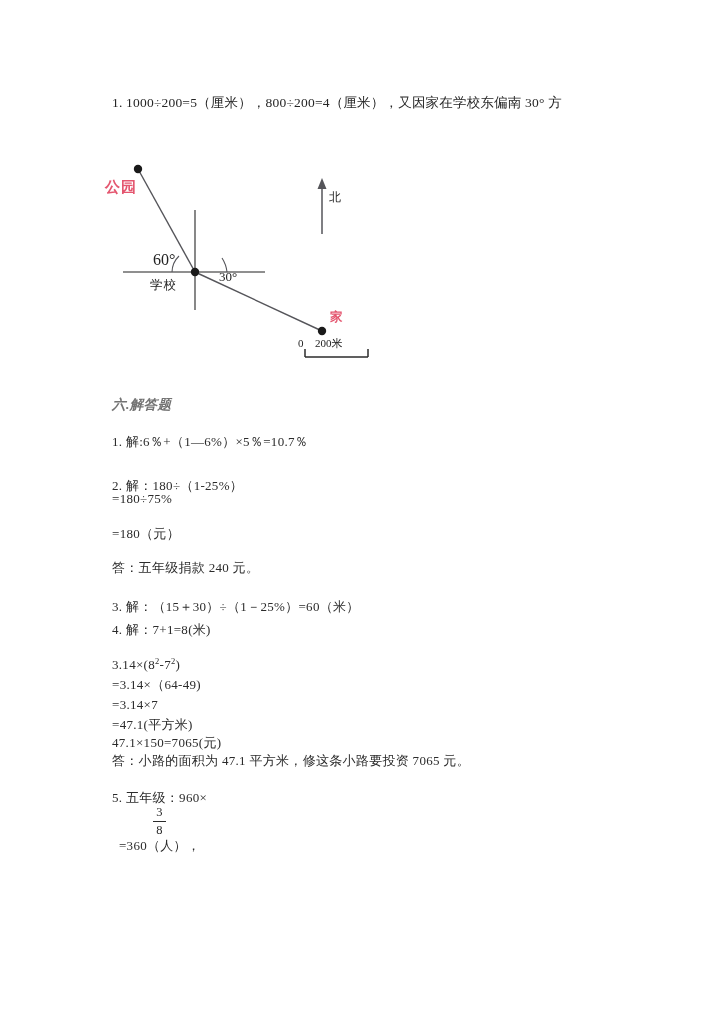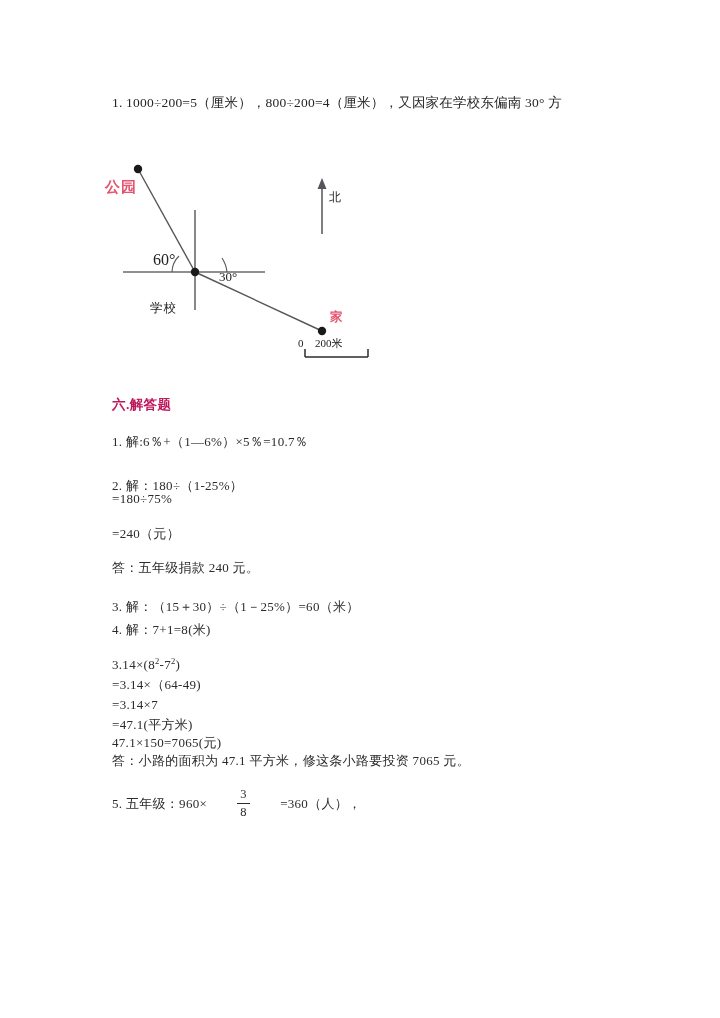--- a/index.html
+++ b/index.html
@@ -34,23 +34,24 @@
     letter-spacing: 0.2px;
   }
   .line { display: block; white-space: nowrap; }
 
   .heading {
     position: absolute;
     left: 112px;
     top: 396px;
     font-size: 13.5px;
     font-weight: bold;
-    color: #be185d;
+    color: #737373;
     letter-spacing: 0.4px;
     font-family: "Liberation Serif", "DejaVu Serif", serif;
+    font-style: italic;
   }
 
   .sol {
     position: absolute;
     left: 112px;
     font-size: 13px;
     color: #2b2b2b;
     letter-spacing: 0.3px;
     white-space: nowrap;
     line-height: 20px;
@@ -65,20 +66,21 @@
   
   .fracrow {
     position: absolute;
     left: 112px;
     font-size: 13px;
     color: #2b2b2b;
     letter-spacing: 0.3px;
     white-space: nowrap;
     display: flex;
     align-items: center;
+    flex-direction: column;
   }
   .frac {
     display: inline-flex;
     flex-direction: column;
     align-items: center;
     justify-content: center;
     vertical-align: middle;
     line-height: 1;
     margin: 0 30px;
     font-size: 12.5px;
@@ -105,21 +107,21 @@
   }
   .diagram svg { display: block; }
 
   .dlabel {
     position: absolute;
     font-family: "Liberation Serif", "DejaVu Serif", serif;
     white-space: nowrap;
   }
   .lbl-park  { left: 105px; top: 178px; font-size: 15px; color: #e4566f; font-weight: 600; letter-spacing: 1px; }
   .lbl-home  { left: 330px; top: 309px; font-size: 12.5px; color: #e4566f; font-weight: 600; }
-  .lbl-school{ left: 150px; top: 277px; font-size: 12.5px; color: #232323; letter-spacing: 1px; margin-top: 23px; }
+  .lbl-school{ left: 150px; top: 277px; font-size: 12.5px; color: #232323; letter-spacing: 1px; }
   .lbl-60    { left: 153px; top: 251px; font-size: 16px; color: #232323; }
   .lbl-30    { left: 219px; top: 269px; font-size: 13px; color: #232323; }
   .lbl-north { left: 329px; top: 189px; font-size: 12px; color: #232323; }
   .lbl-zero  { left: 298px; top: 337px; font-size: 11px; color: #232323; }
   .lbl-200   { left: 315px; top: 336px; font-size: 11px; color: #232323; }
 </style>
 </head>
 <body>
 
 <div class="page">
@@ -162,21 +164,21 @@
   <div class="dlabel lbl-30">30°</div>
   <div class="dlabel lbl-north">北</div>
   <div class="dlabel lbl-zero">0</div>
   <div class="dlabel lbl-200">200米</div>
 
   <div class="heading">六.解答题</div>
 
   <div class="sol" style="top:432px">1. 解:6％+（1—6%）×5％=10.7％</div>
   <div class="sol" style="top:476px">2. 解：180÷（1-25%）</div>
   <div class="sol" style="top:489px">=180÷75%</div>
-  <div class="sol" style="top:524px">=240（元）</div>
+  <div class="sol" style="top:524px">=180（元）</div>
   <div class="sol" style="top:558px">答：五年级捐款 240 元。</div>
 
   <div class="sol" style="top:597px">3. 解：（15＋30）÷（1－25%）=60（米）</div>
   <div class="sol" style="top:620px">4. 解：7+1=8(米)</div>
 
   <div class="sol" style="top:655px">
     <span>3.14×(8</span><sup class="sq">2</sup><span>-7</span><sup class="sq">2</sup><span>)</span>
   </div>
   <div class="sol" style="top:675px">=3.14×（64-49)</div>
   <div class="sol" style="top:695px">=3.14×7</div>

